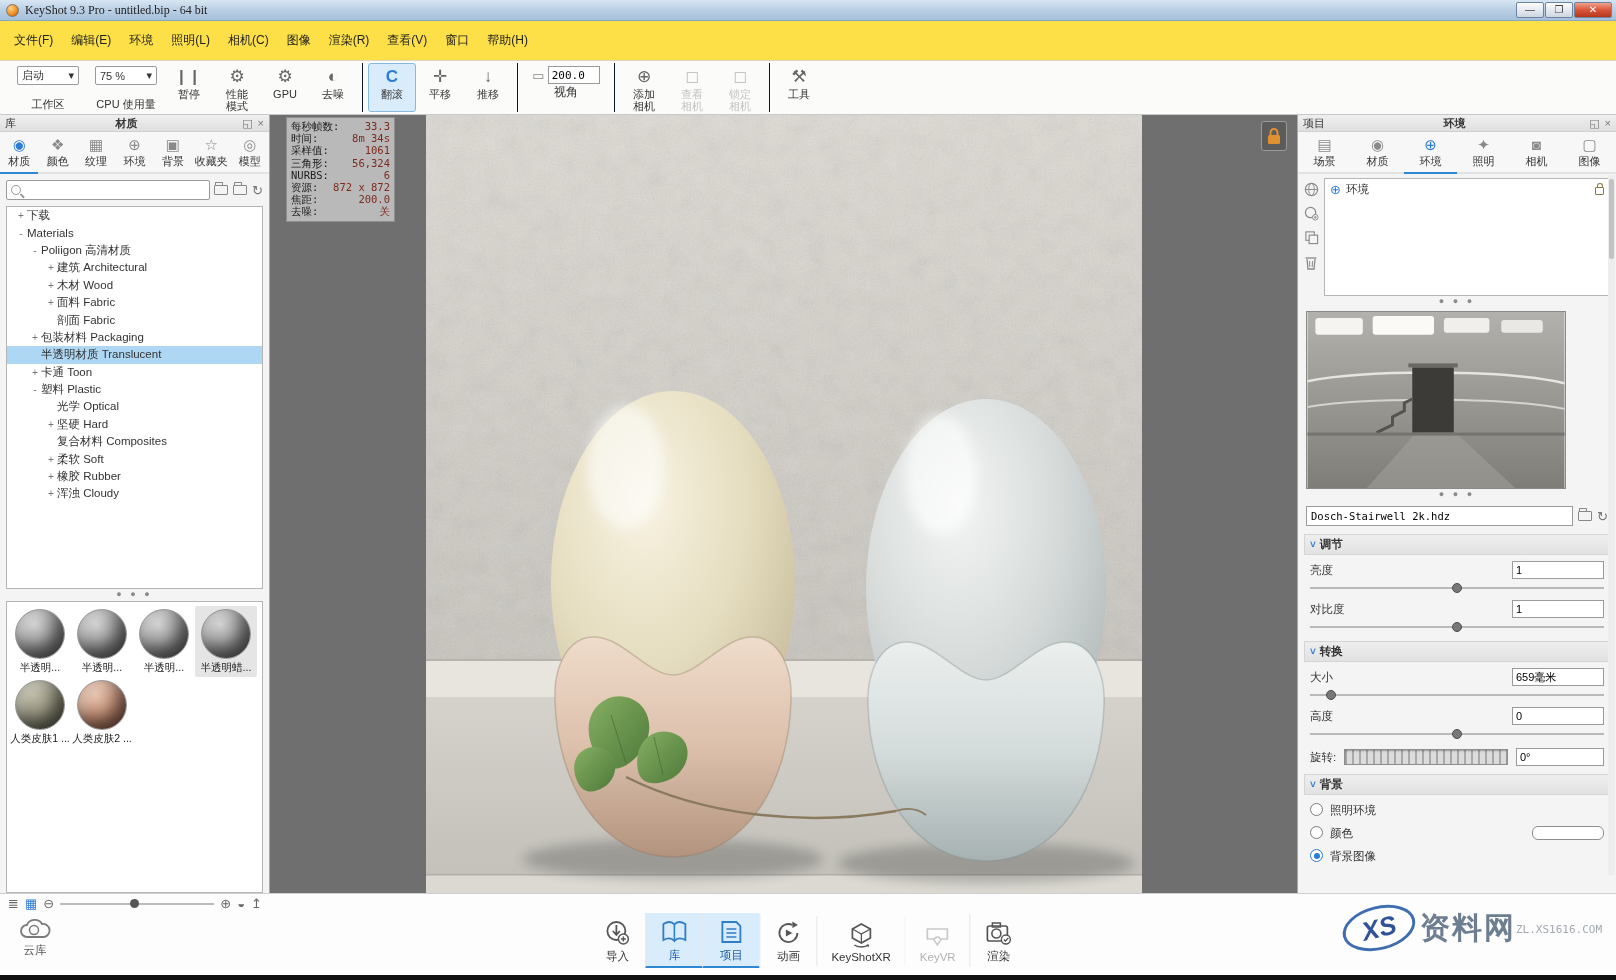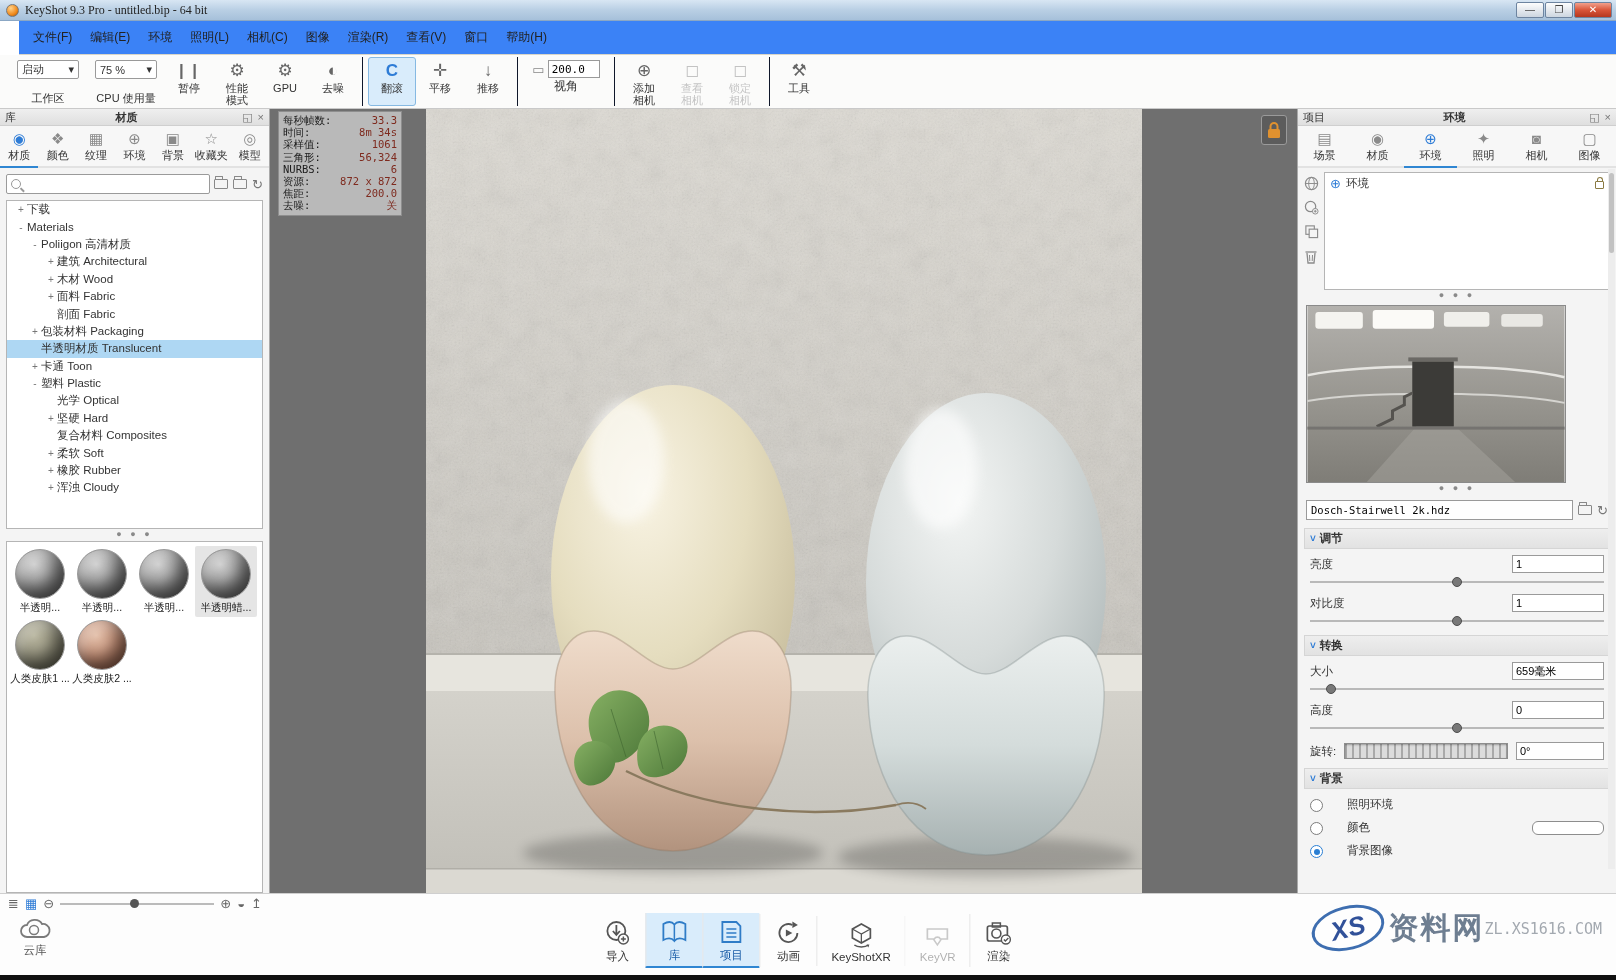--- a/index.html
+++ b/index.html
@@ -9,21 +9,21 @@
 
   
   .titlebar { height:21px; background:linear-gradient(#d8e6f3,#b9cfe4 50%,#a6c0da); border-bottom:1px solid #8ba7c4; display:flex; align-items:center; padding:0 4px; font-size:12px; color:#222; }
   .appicon { width:13px; height:13px; border-radius:50%; background:radial-gradient(circle at 35% 30%, #ffd28a, #f08a1d 60%, #9c4f05); margin:0 6px 0 2px; border:1px solid #777; }
   .titletext { flex:1;font-family:Liberation Serif, serif; }
   .winbtns { display:flex; gap:1px; }
   .winbtn { width:28px; height:16px; border:1px solid #6d84a0; border-radius:2px; background:linear-gradient(#fdfdfd,#cdd6e0); color:#444; font-size:10px; line-height:14px; text-align:center; }
   .winbtn.close { background:linear-gradient(#f2a08c,#d9563a 50%,#b5371f); color:#fff; width:38px; }
 
   
-  .menubar { height:34px; background:#3b82f6; border-bottom:1px solid #d8d5c8; display:flex; align-items:center; padding-left:6px; gap:2px;margin-left:19px; }
+  .menubar { height:40px; background:#fde047; border-bottom:1px solid #d8d5c8; display:flex; align-items:center; padding-left:6px; gap:2px; }
   .menuitem { padding:2px 8px; color:#222; cursor:default; }
 
   
   .toolbar { height:54px; background:#fbfbfa; border-bottom:1px solid #c9c9c9; display:flex; align-items:stretch; padding:2px 4px; }
   .tgroup { display:flex; align-items:stretch; padding:0 5px; border-right:1px solid #0f172a; }
   .tgroup:last-child { border-right:none; }
   .tbtn { width:48px; display:flex; flex-direction:column; align-items:center; justify-content:flex-start; padding-top:2px; border:1px solid transparent; border-radius:3px; }
   .tbtn .ticon { height:22px; font-size:17px; line-height:22px; color:#666; }
   .tbtn .tlabel { font-size:11px; line-height:1.1; text-align:center; color:#333; white-space:pre-line; }
   .tbtn.active { background:#d9ecfb; border-color:#86b9e2; }
@@ -61,33 +61,33 @@
   .folderico { width:14px; height:10px; border:1.5px solid #888; border-radius:1px; position:relative; }
   .folderico::before { content:""; position:absolute; top:-4px; left:0; width:6px; height:3px; border:1.5px solid #888; border-bottom:none; border-radius:1px 1px 0 0; }
   .refreshico { font-size:13px; color:#777; }
 
   .tree { flex:1; margin:2px 6px 0; background:#fff; border:1px solid #b5b5b5; overflow:hidden; }
   .trow { height:17.4px; display:flex; align-items:center; font-size:11.5px; white-space:nowrap; }
   .trow .exp { width:12px; color:#777; text-align:center; flex:none; font-size:10px; }
   .trow.selected { background:#aed7f3; }
   .dots { height:11px; text-align:center; color:#8a8a8a; font-size:9px; letter-spacing:3px; line-height:11px; }
 
-  .thumbs { height:352px; margin:1px 6px 0; background:#fff; border:1px solid #b5b5b5; padding:4px 2px; display:flex; flex-wrap:wrap; align-content:flex-start; }
+  .thumbs { height:292px; margin:1px 6px 0; background:#fff; border:1px solid #b5b5b5; padding:4px 2px; display:flex; flex-wrap:wrap; align-content:flex-start; }
   .thumb { width:62px; display:flex; flex-direction:column; align-items:center; padding:3px 0 2px; border-radius:2px; }
   .thumb.selected { background:#e5e5e5; }
   .sphere { width:50px; height:50px; border-radius:50%; border:1px solid #999; box-shadow:inset -8px -10px 14px rgba(0,0,0,.45), inset 6px 8px 10px rgba(255,255,255,.25); }
   .sph-gray { background:radial-gradient(circle at 38% 30%, #cfcfcf, #8d8d8d 55%, #4f4f4f); }
   .sph-skin1 { background:radial-gradient(circle at 38% 30%, #b9b6a0, #8a8874 55%, #4c4b3e); }
   .sph-skin2 { background:radial-gradient(circle at 38% 30%, #e3bfa9, #b9846c 55%, #6e4434); }
   .thumb .tname { font-size:10.5px; margin-top:2px; color:#222; max-width:60px; overflow:hidden; white-space:nowrap; }
 
   
   .viewport { flex:1; background:#6f6f6f; position:relative; overflow:hidden; }
   .render { position:absolute; left:156px; top:0; }
-  .stats { position:absolute; left:8px; top:2px; width:124px; background:#b9b9b9; border:1px solid #8e8e8e; padding:2px 4px 3px; font-family:"DejaVu Sans Mono",monospace; font-size:10.5px; }
+  .stats { position:absolute; left:16px; top:2px; width:109px; background:#b9b9b9; border:1px solid #8e8e8e; padding:2px 4px 3px; font-family:"DejaVu Sans Mono",monospace; font-size:10.5px; }
   .stats .srow { display:flex; justify-content:space-between; line-height:12.2px; }
   .stats .sl { color:#1c1c1c; }
   .stats .sv { color:#7e2a1e; }
   .lockbadge { position:absolute; right:10px; top:6px; width:26px; height:30px; background:#5c5c5c; border:1px solid #9a9a9a; border-radius:3px; display:flex; align-items:center; justify-content:center; }
 
   
   .rpanel { width:319px; background:#f4f4f4; border-left:1px solid #a9a9a9; display:flex; flex-direction:column; position:relative; }
   .rtabs { display:flex; border-bottom:2px solid #e2e2e2; background:#f7f7f7; }
   .envrow { display:flex; margin-top:4px; }
   .envstrip { width:26px; display:flex; flex-direction:column; align-items:center; gap:9px; padding-top:4px; color:#8a8a8a; }
@@ -105,21 +105,21 @@
   .filebox { flex:1; height:20px; border:1px solid #9a9a9a; background:#fff; font-family:"DejaVu Sans Mono",monospace; font-size:10.5px; padding:0 4px; }
   .sechead { margin:8px 6px 0; background:linear-gradient(#eeeeee,#e2e2e2); border:1px solid #d5d5d5; padding:2px 5px; font-weight:bold; font-size:11.5px; display:flex; align-items:center; gap:4px; }
   .sechead .chev { color:#2e7cd6; font-size:10px; }
   .ctlrow { display:flex; align-items:center; justify-content:space-between; margin:6px 12px 0; font-size:11.5px; }
   .ctlinput { width:92px; height:18px; border:1px solid #9a9a9a; font-size:11px; padding:0 3px; background:#fff; }
   .slider { position:relative; height:12px; margin:3px 12px 0; }
   .slider .track { position:absolute; left:0; right:0; top:5px; height:2px; background:#b9b9b9; }
   .slider .thumb { position:absolute; top:1px; width:10px; height:10px; border-radius:50%; background:#787878; border:1px solid #4e4e4e; transform:translateX(-50%); }
   .rotrow { display:flex; align-items:center; gap:8px; margin:8px 12px 0; font-size:11.5px; }
   .scrubber { flex:1; height:16px; border:1px solid #8d8d8d; background:repeating-linear-gradient(90deg,#a9a9a9 0 2px,#dcdcdc 2px 7px); box-shadow:inset 0 1px 2px rgba(0,0,0,.3); }
-  .radiorow { display:flex; align-items:flex-end; gap:24px; margin:8px 12px 0; font-size:11.5px; }
+  .radiorow { display:flex; align-items:flex-start; gap:7px; margin:8px 12px 0; font-size:11.5px; }
   .radio { width:13px; height:13px; border:1px solid #7c7c7c; border-radius:50%; background:#fff; position:relative; flex:none; }
   .radio.on { border-color:#2a7fd4; }
   .radio.on::after { content:""; position:absolute; inset:2.5px; border-radius:50%; background:#2a7fd4; }
   .swatch { width:72px; height:14px; background:#fff; border:1px solid #8d8d8d; border-radius:6px; margin-left:auto; }
   .rscroll { position:absolute; right:1px; top:60px; width:7px; height:700px; background:#ededed; }
   .rscroll .rthumb { width:5px; height:80px; margin:4px auto 0; background:#c2c2c2; border-radius:3px; }
 
   
   .bottomband { height:82px; background:#fdfdfd; border-top:1px solid #cfcfcf; position:relative; }
   .blackstrip { height:5px; background:#111; }
@@ -135,21 +135,21 @@
   .dockbtn { display:flex; flex-direction:column; align-items:center; padding:5px 14px 3px; border-left:1px solid #e6e6e6; }
   .dockbtn:first-child { border-left:none; }
   .dockbtn .dlabel { font-size:11.5px; margin-top:2px; color:#333; }
   .dockbtn.active { background:#d9ecfb; border-bottom:2px solid #2f86d2; }
   .dockbtn.active .dlabel { color:#1d5fa8; }
   .dockbtn.disabled { opacity:.38; }
   .watermark { position:absolute; right:14px; top:12px; display:flex; align-items:center; gap:4px; opacity:.9; }
   .wmlogo { width:74px; height:44px; border:3px solid #2a5fa8; border-radius:50%; transform:rotate(-14deg); display:flex; align-items:center; justify-content:center; font-style:italic; font-weight:bold; font-size:26px; color:#1c3f8f; background:rgba(255,255,255,.25); }
   .wmtext { display:flex; flex-direction:row; align-items:center; line-height:1; }
   .wmname { font-size:30px; font-weight:bold; color:#5f7186; letter-spacing:2px; }
-  .wmurl { font-size:15px; color:#9aa0a8; margin-top:2px; font-family:"DejaVu Sans Mono",monospace; }
+  .wmurl { font-size:11px; color:#9aa0a8; margin-top:2px; font-family:"DejaVu Sans Mono",monospace; }
 </style>
 </head>
 <body>
 
 <div class="app">
 
   <div class="titlebar">
     <span class="appicon"></span>
     <span class="titletext">KeyShot 9.3 Pro  - untitled.bip  - 64 bit</span>
     <span class="winbtns">

